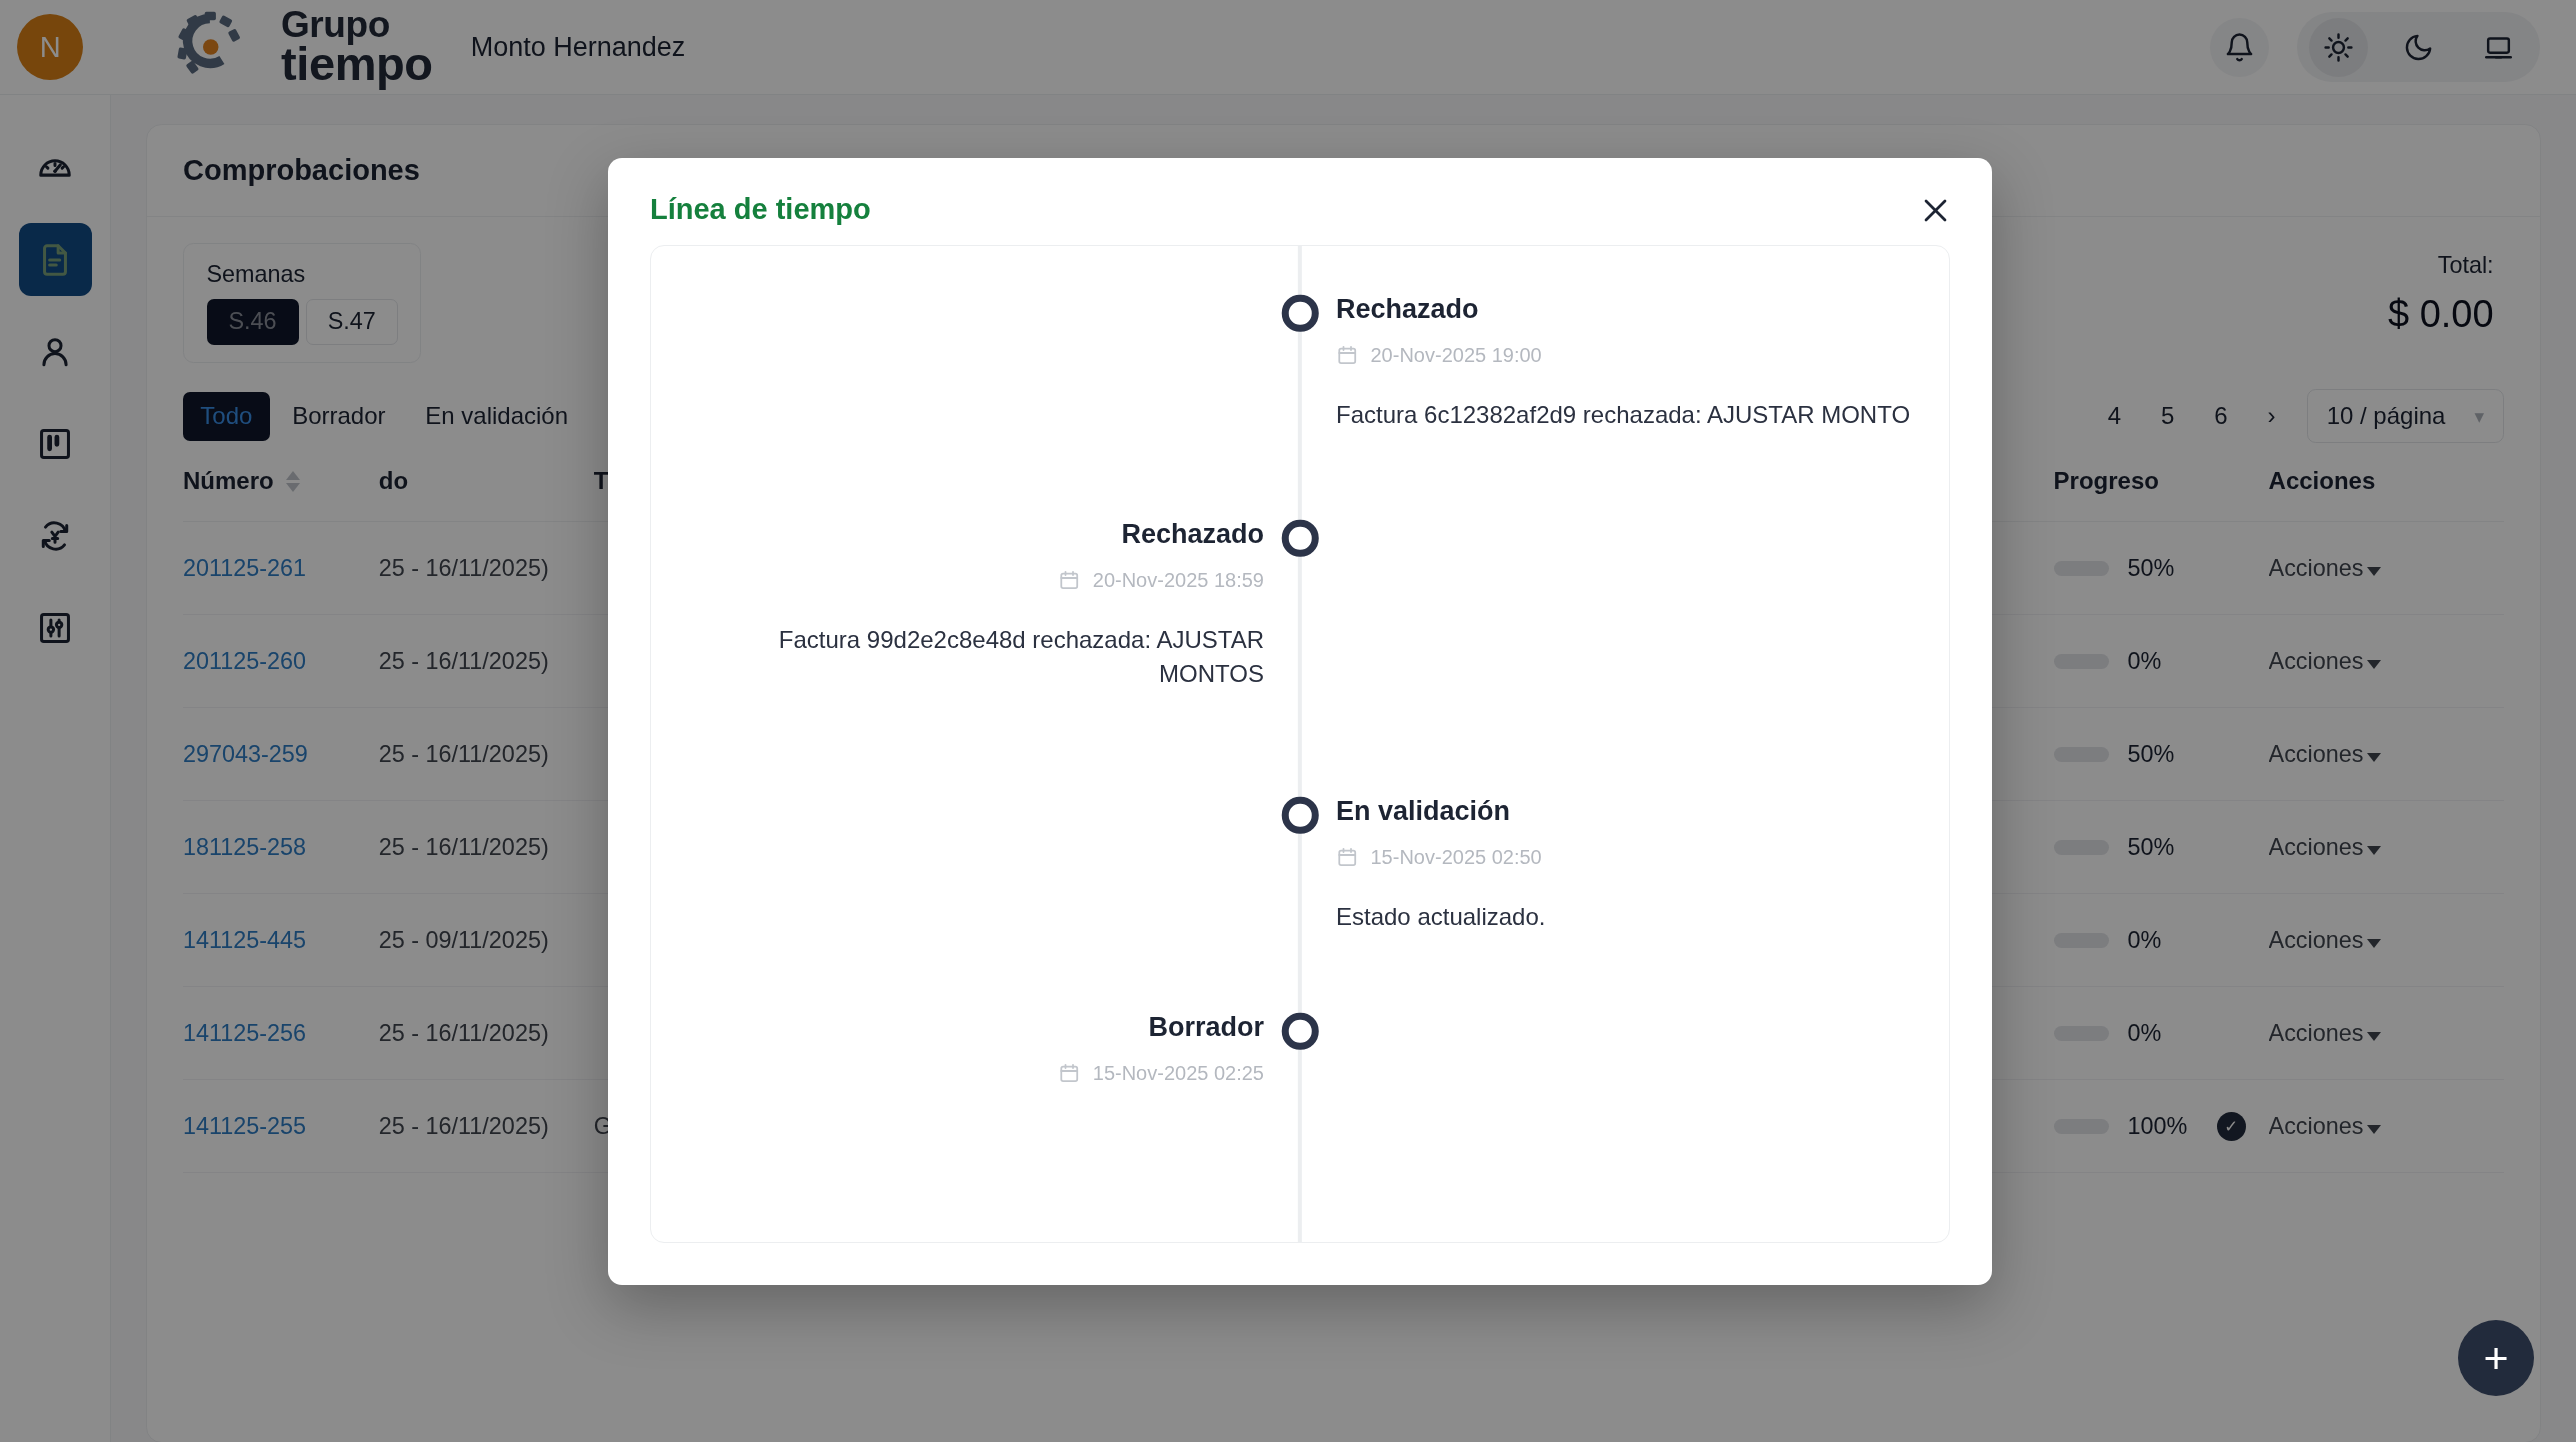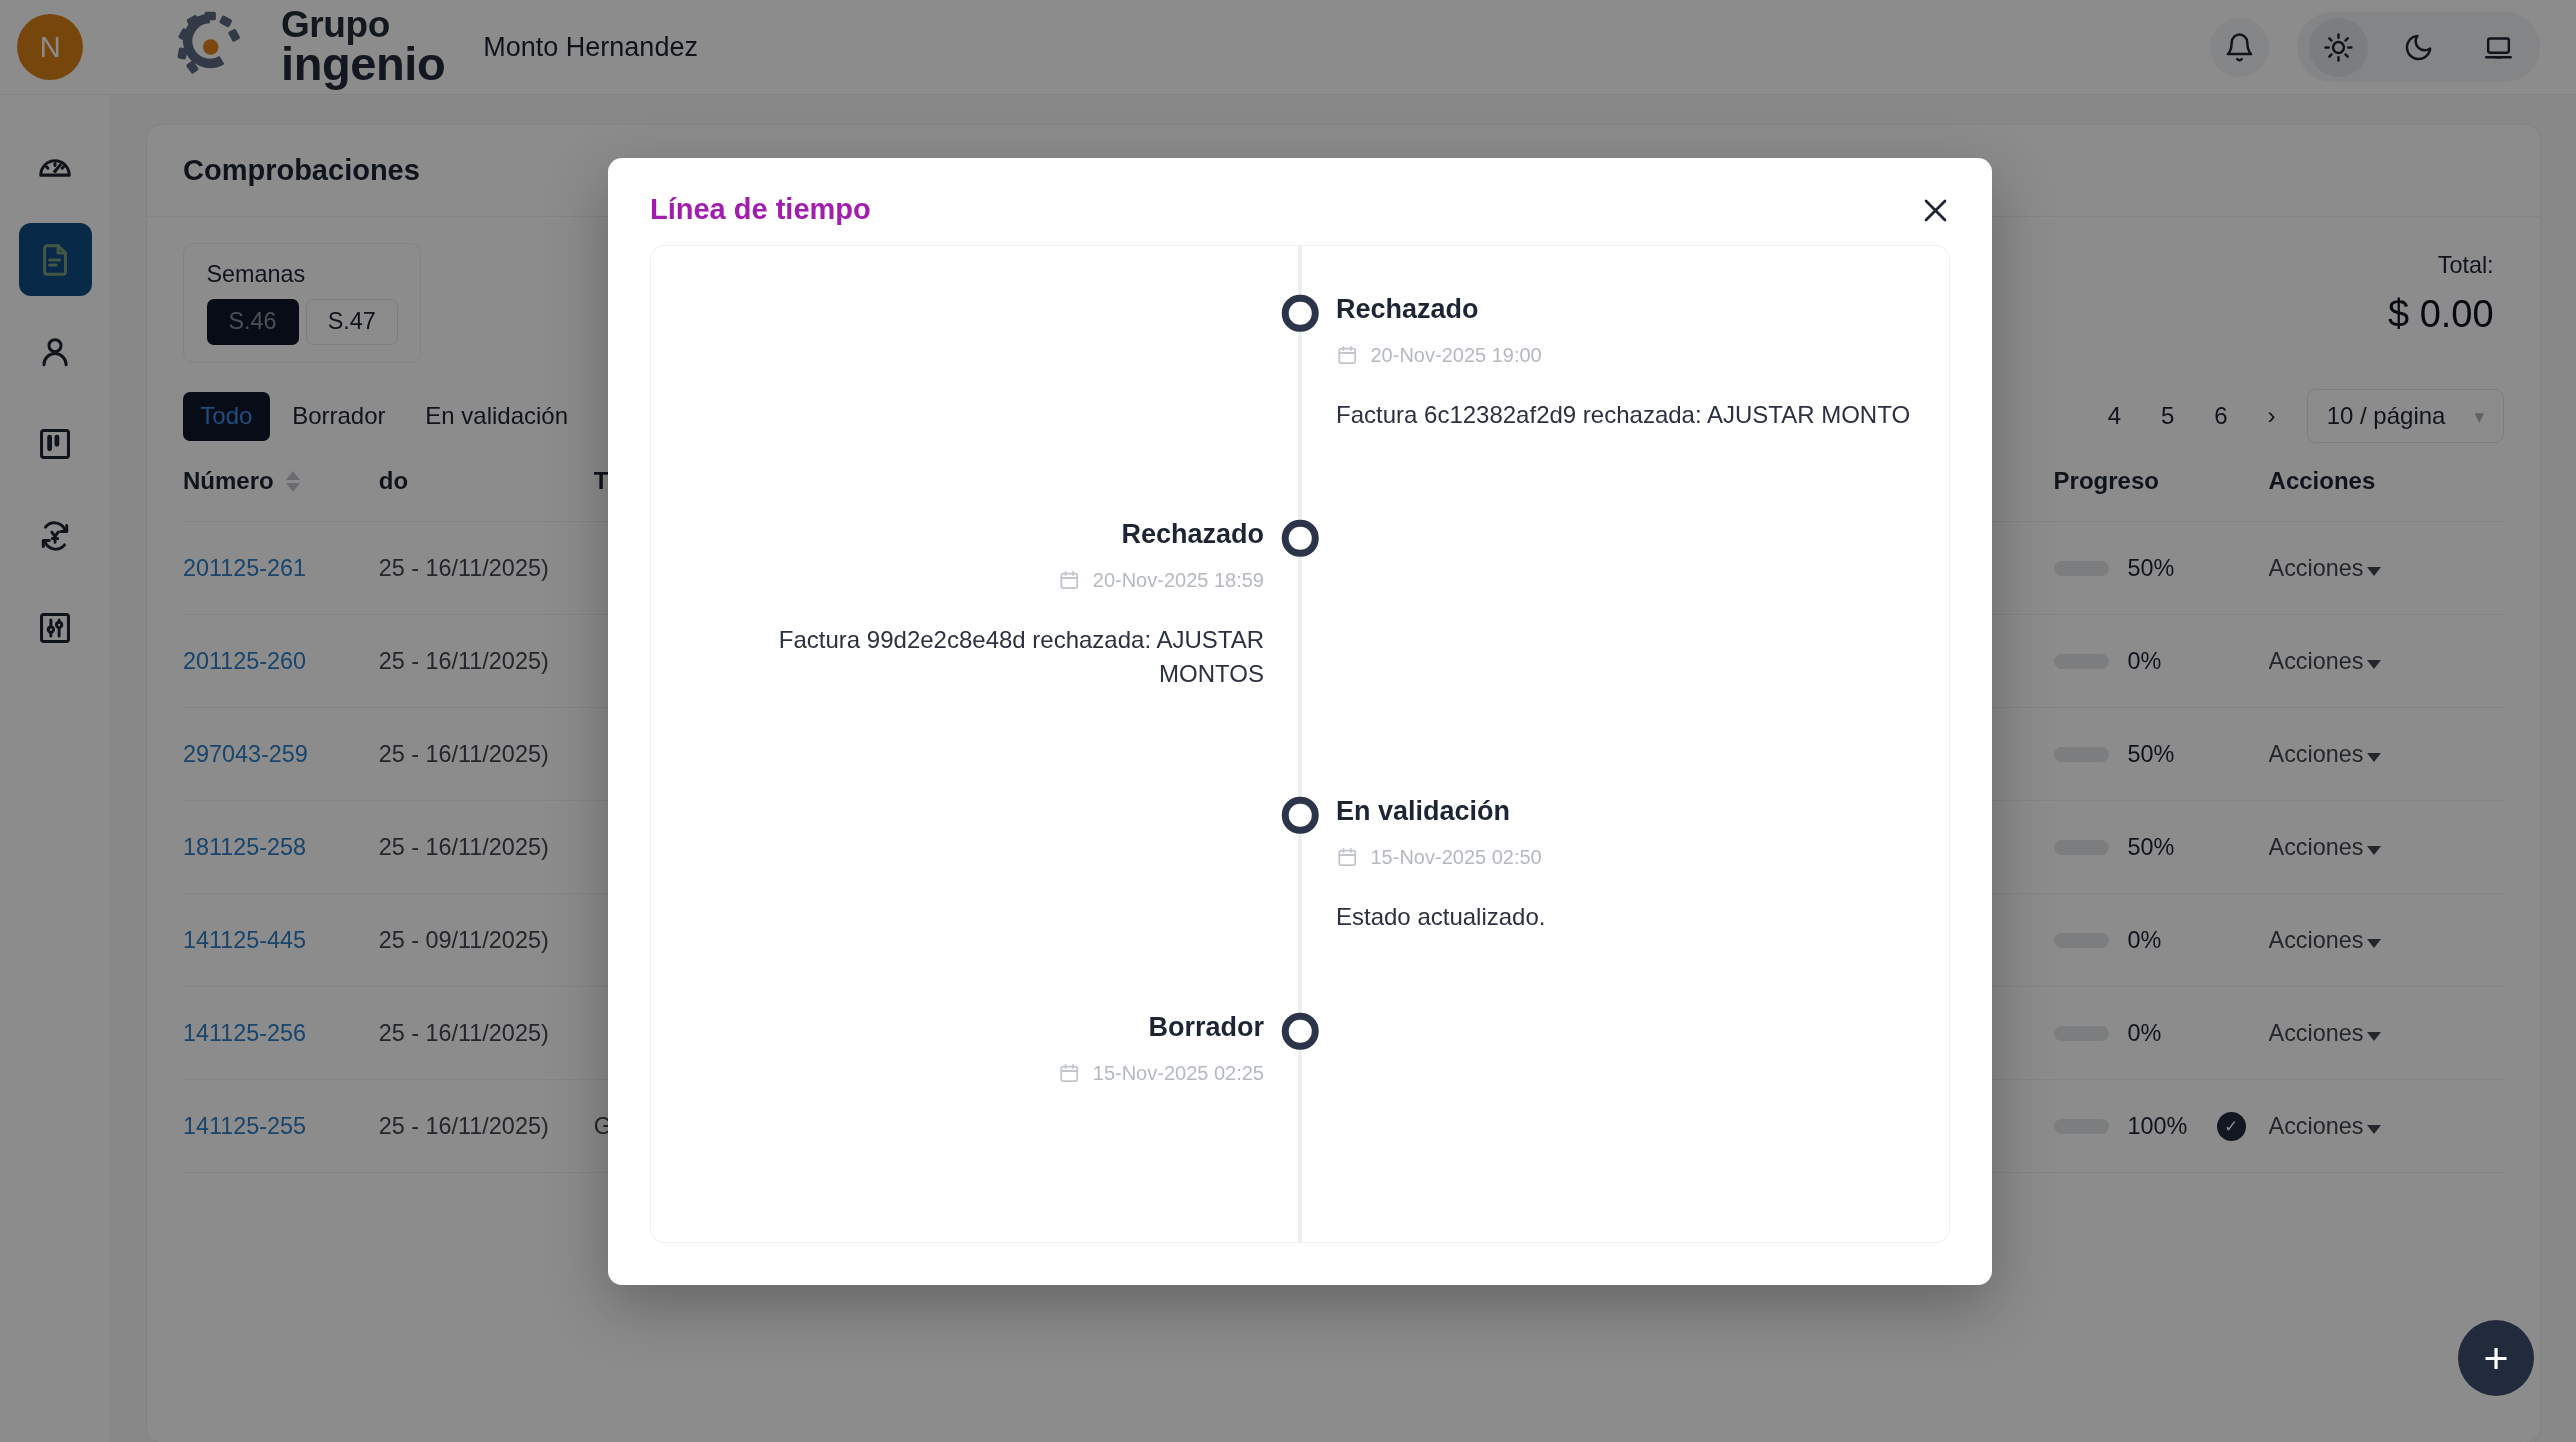--- a/index.html
+++ b/index.html
@@ -144,21 +144,21 @@
   }
 
   
   .modal {
     position: absolute; left: 608px; top: 158px; width: 1384px; height: 1127px;
     background: #ffffff; border-radius: 14px; z-index: 60;
     box-shadow: 0 21px 61px rgba(0,0,0,0.28);
     display: flex; flex-direction: column;
   }
   .modal-head { position: relative; padding: 35px 42px 19px 42px; }
-  .modal-title { font-size: 29px; font-weight: bold; color: #a21caf; }
+  .modal-title { font-size: 29px; font-weight: bold; color: #15803d; }
   .modal-close {
     position: absolute; right: 33px; top: 28px; width: 48px; height: 48px;
     display: flex; align-items: center; justify-content: center; cursor: pointer;
   }
   .timeline-card {
     margin: 0 42px 42px 42px; flex: 1; border: 0.9px solid #eceef0; border-radius: 14px;
     position: relative; overflow: hidden;
   }
   .tl-axis {
     position: absolute; left: 50%; top: 0; bottom: 0; width: 4.3px;
@@ -199,21 +199,21 @@
             <rect x="68" y="24" width="13" height="10" rx="2" transform="rotate(62 74 29)"></rect>
             <rect x="20" y="8" width="13" height="10" rx="2" transform="rotate(-28 26 13)"></rect>
             <rect x="10" y="24" width="13" height="10" rx="2" transform="rotate(-62 16 29)"></rect>
             <rect x="8" y="46" width="13" height="10" rx="2" transform="rotate(-80 14 51)"></rect>
             <rect x="20" y="62" width="13" height="10" rx="2" transform="rotate(-126 26 67)"></rect>
           </g>
           <circle cx="47" cy="43" r="9" fill="#e08220"></circle>
         </svg>
         <div class="logo-text">
           <div class="logo-l1">Grupo</div>
-          <div class="logo-l2">ingenio</div>
+          <div class="logo-l2">tiempo</div>
         </div>
       </div>
 
       <div class="user-name">Monto Hernandez</div>
 
       <div class="topbar-right">
         <div class="icon-btn bell-btn">
           <svg class="ic" width="31" height="31" viewBox="0 0 24 24">
             <path d="M18 8a6 6 0 10-12 0c0 7-3 9-3 9h18s-3-2-3-9"></path>
             <path d="M13.7 21a2 2 0 01-3.4 0"></path>

